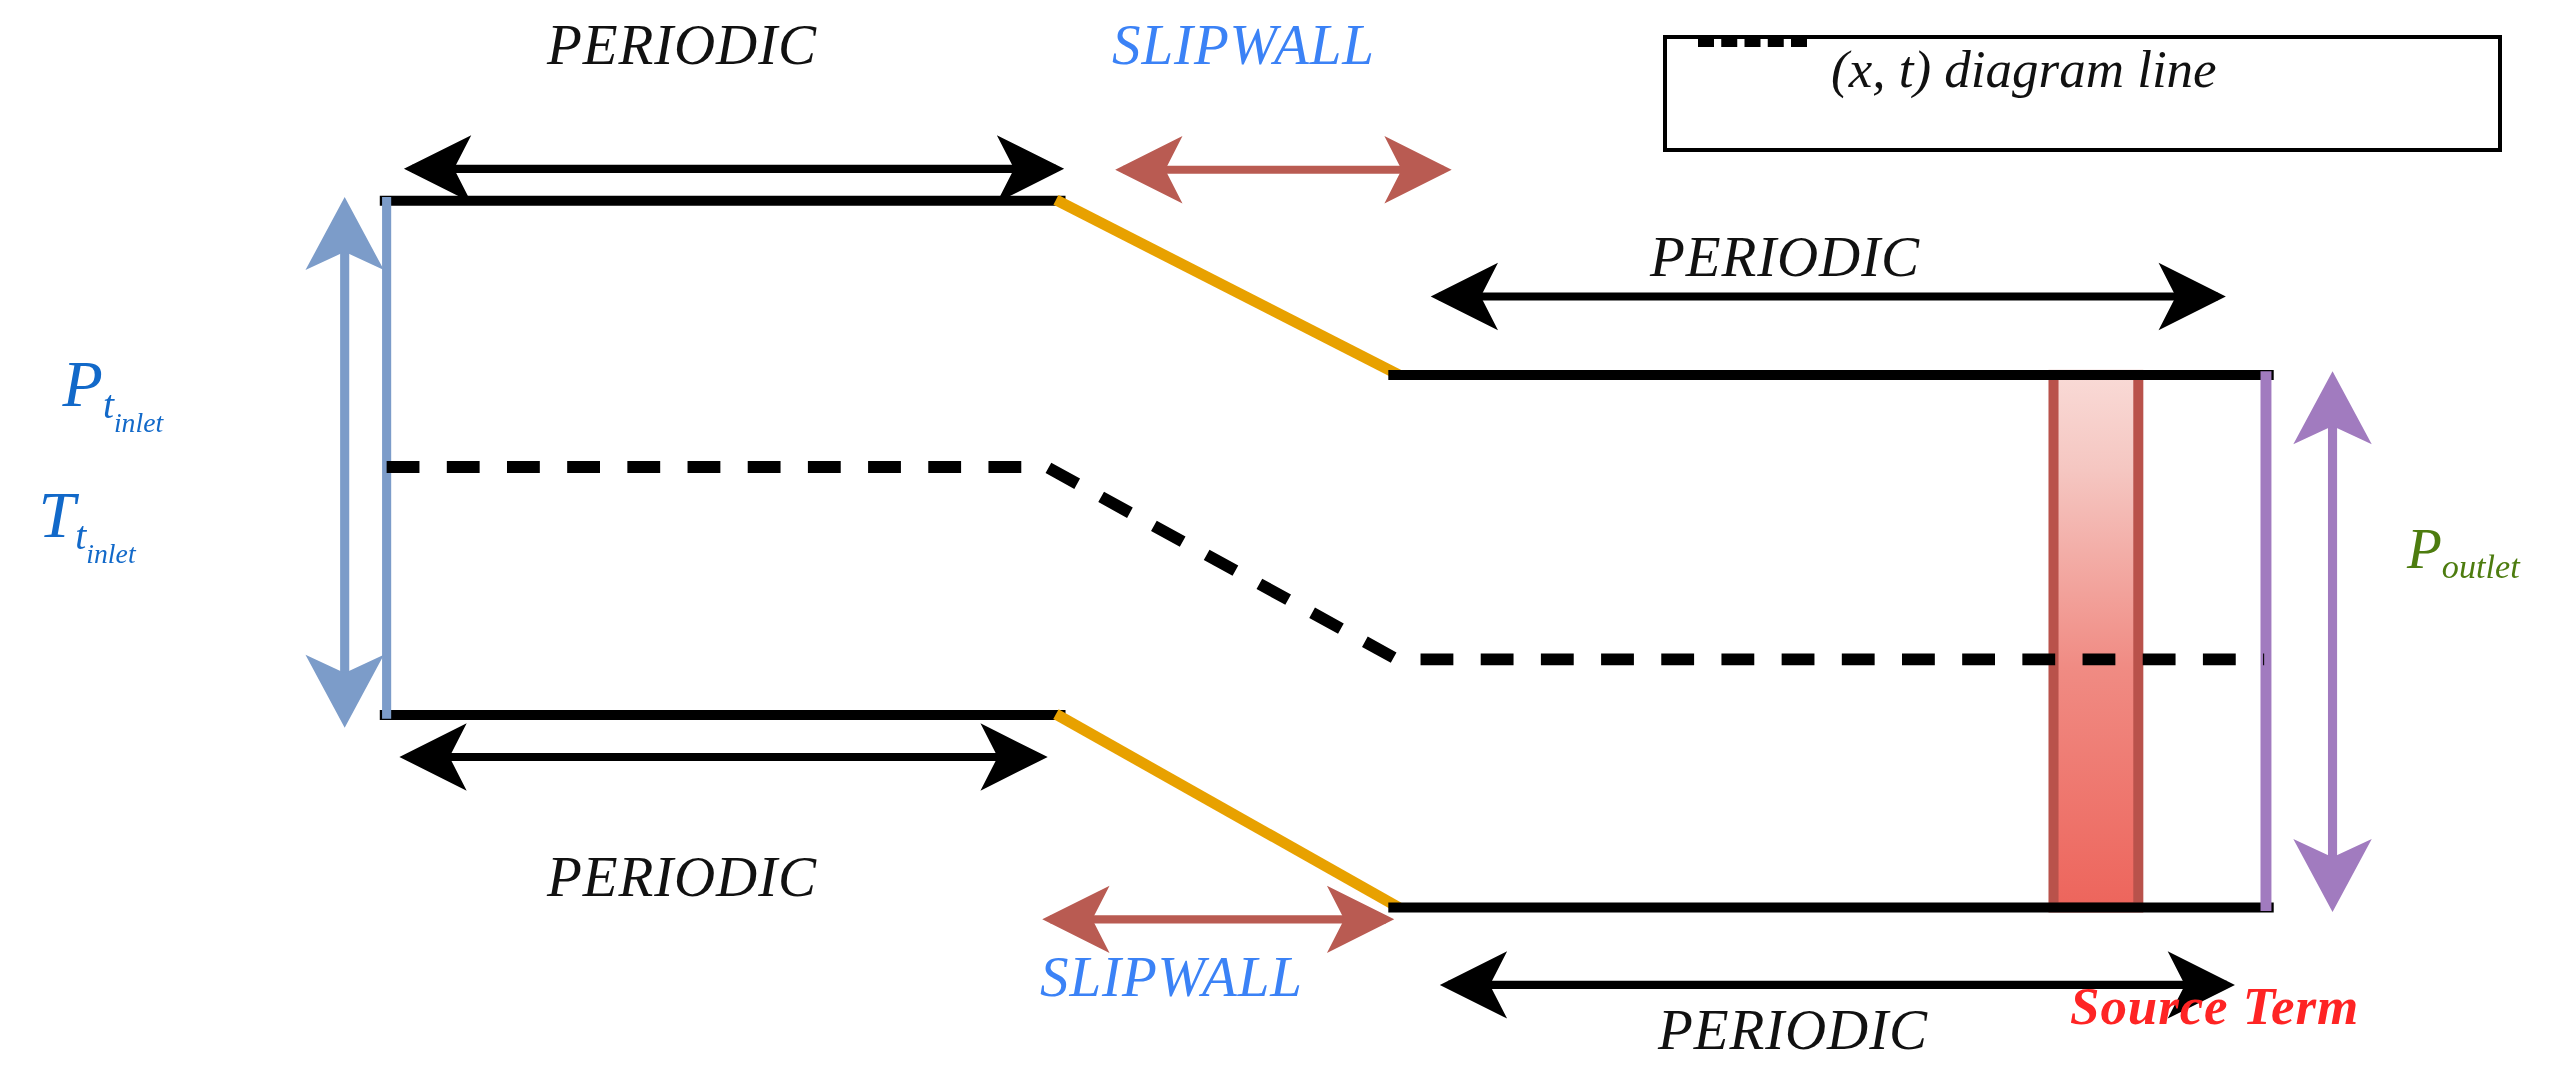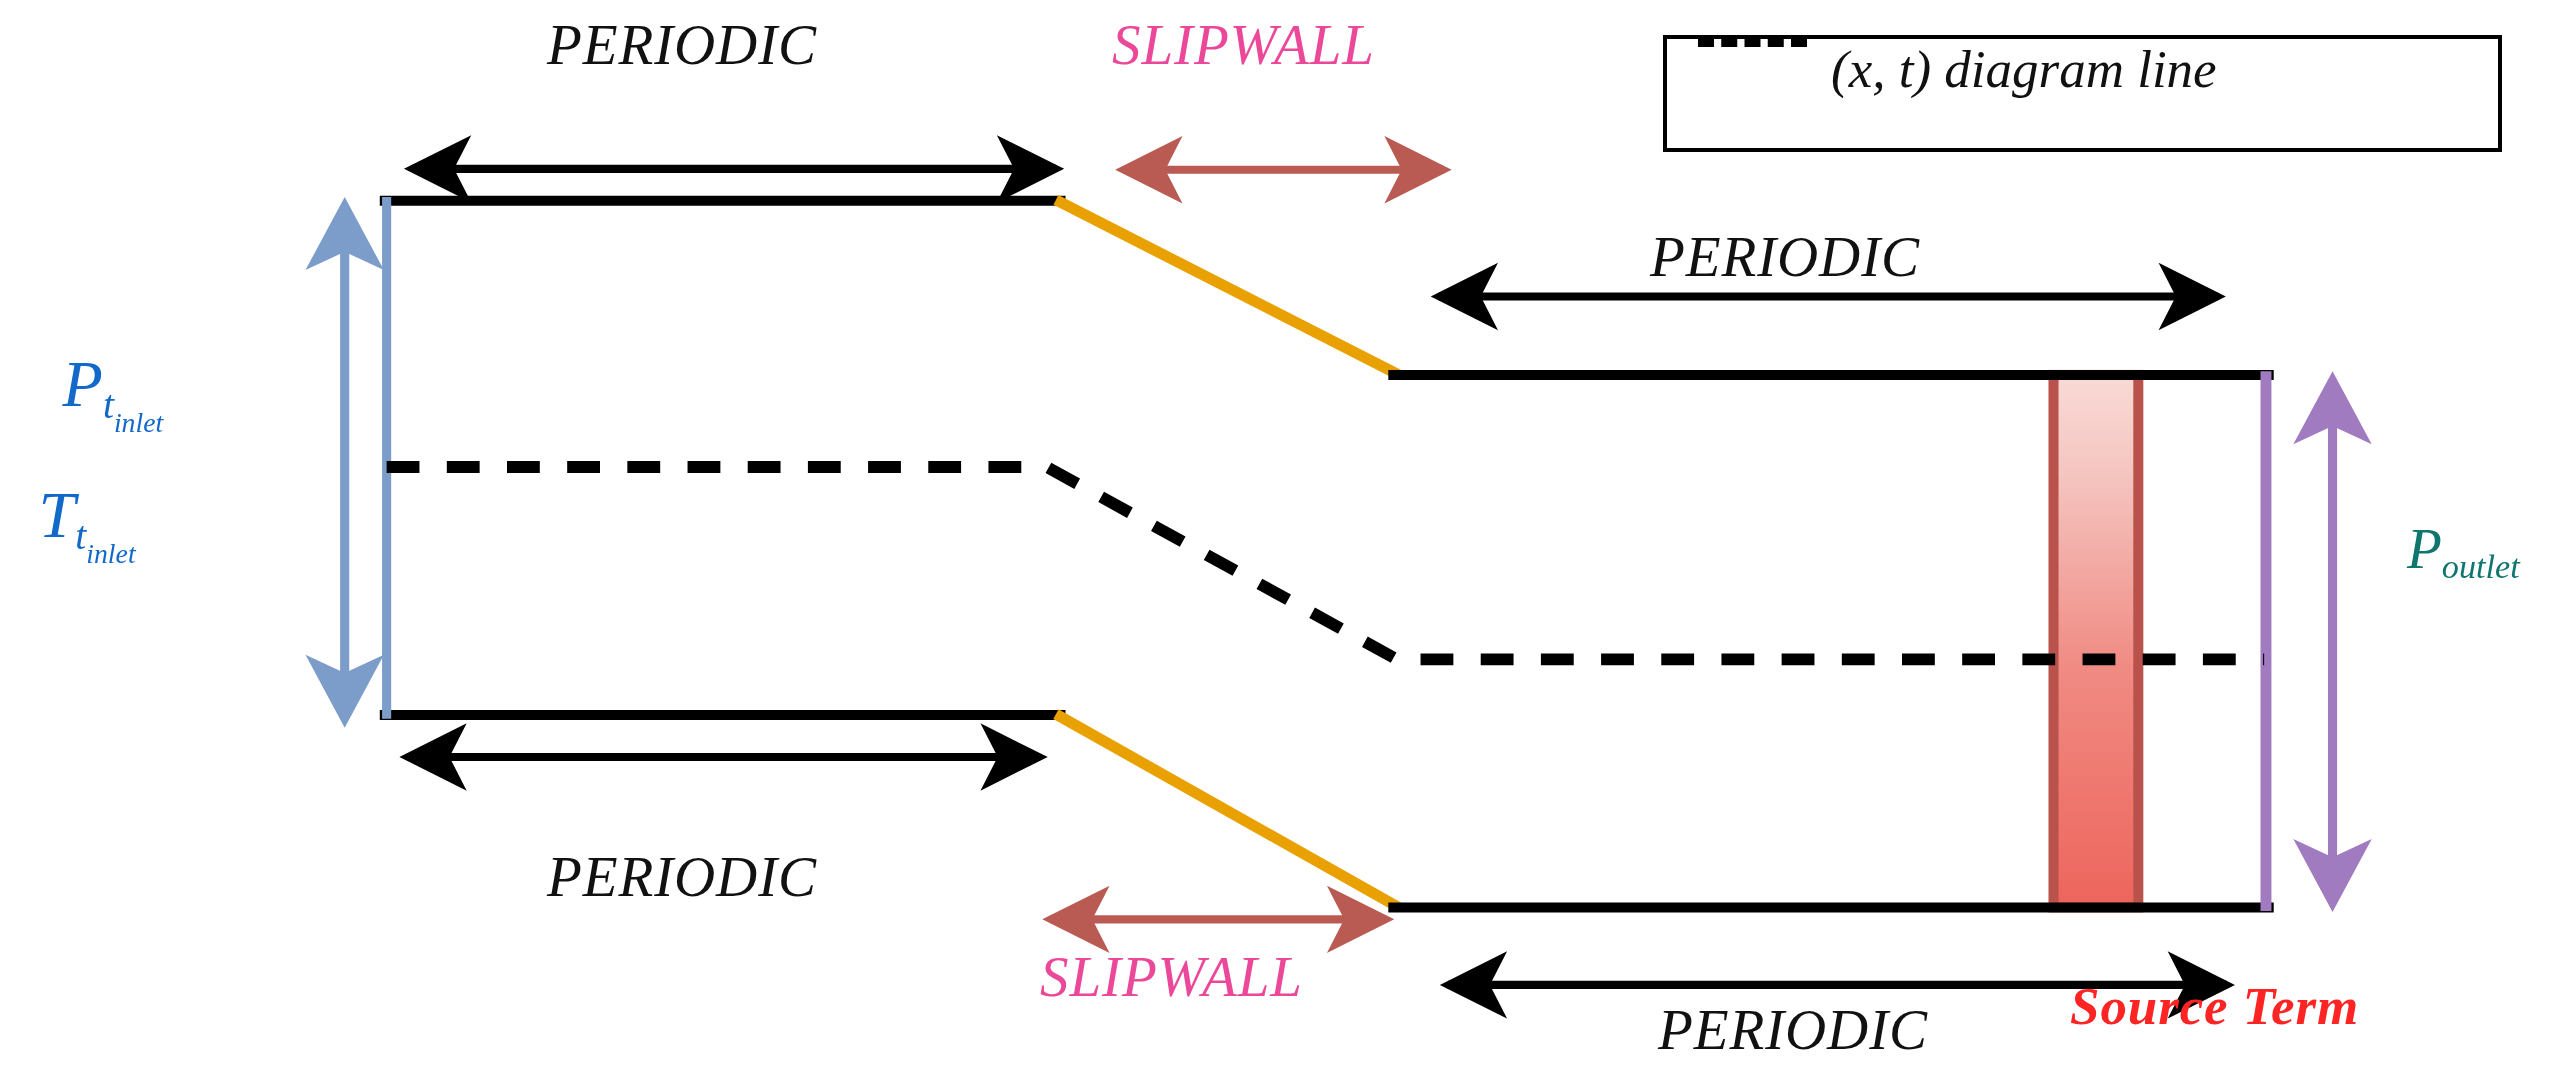--- a/index.html
+++ b/index.html
@@ -2,24 +2,24 @@
 <html style="font-size:14.6px"><head>
 <meta charset="utf-8">
 <style>
   html,body{margin:0;padding:0;background:#ffffff;}
   body{width:2576px;height:1069px;overflow:hidden;
        font-family:"Liberation Serif","DejaVu Serif",serif;}
   #stage{position:relative;width:2576px;height:1069px;background:#fff;padding-left:24px;}
   svg#diagram{position:absolute;left:0;top:0;width:2576px;height:1069px;}
   .lbl{position:absolute;white-space:nowrap;font-style:italic;line-height:1;}
   .lbl-periodic{font-size:57px;color:#111111;letter-spacing:0.9px;}
-  .lbl-slipwall{font-size:57px;color:#ec4899;letter-spacing:0.9px;}
+  .lbl-slipwall{font-size:57px;color:#3b82f6;letter-spacing:0.9px;}
   .lbl-source{font-size:53px;color:#fe2424;font-weight:bold;letter-spacing:0.9px;}
   .lbl-inlet{font-size:66px;color:#1269c9;}
-  .lbl-outlet{font-size:57px;color:#0f766e;}
+  .lbl-outlet{font-size:57px;color:#4d7c0f;}
   .sub1{font-size:0.60em;vertical-align:-0.30em;font-style:italic;}
   .sub2{font-size:0.78em;vertical-align:-0.22em;font-style:italic;}
   .legend-box{position:absolute;border:4.6px solid #000;background:#fff;
               display:flex;box-sizing:border-box;}
   .legend-dash{width:109px;height:0;border-top:8.2px dashed #000;margin:0 24px 0 31px;flex:0 0 auto;}
   .legend-text{font-size:53px;font-style:italic;color:#111;white-space:nowrap;}
 </style>
 </head>
 <body>
 

